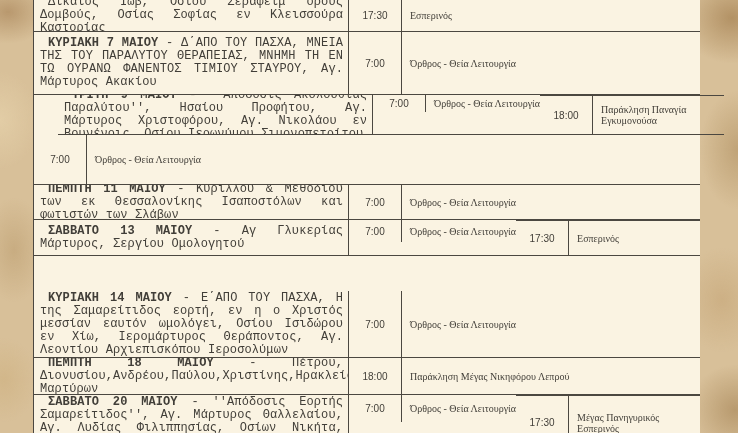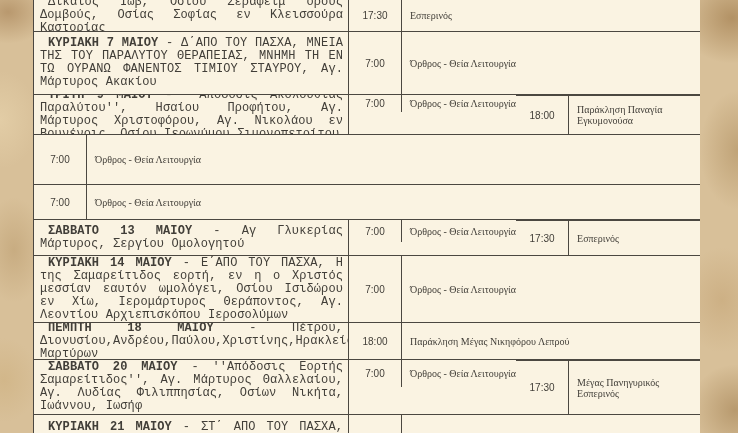--- a/index.html
+++ b/index.html
@@ -92,21 +92,21 @@
       <div class="desc">
         <div class="desc-text"><b>ΚΥΡΙΑΚΗ 7 ΜΑΙΟΥ</b><span> - Δ΄ΑΠΟ ΤΟΥ ΠΑΣΧΑ, ΜΝΕΙΑ ΤΗΣ ΤΟΥ ΠΑΡΑΛΥΤΟΥ ΘΕΡΑΠΕΙΑΣ, ΜΝΗΜΗ ΤΗ ΕΝ ΤΩ ΟΥΡΑΝΩ ΦΑΝΕΝΤΟΣ ΤΙΜΙΟΥ ΣΤΑΥΡΟΥ, Αγ. Μάρτυρος Ακακίου</span></div>
       </div>
       <div class="right">
         <div class="entry grow">
           <div class="time">7:00</div>
           <div class="service">Όρθρος - Θεία Λειτουργία</div>
         </div>
       </div>
     </div>
-    <div class="schedule-row" style="height: 40px;">
+    <div class="schedule-row" style="height: 40px; margin-left: 24px;">
       <div class="desc">
         <div class="desc-text"><b>ΤΡΙΤΗ 9 ΜΑΙΟΥ</b><span> - ''Απόδοσις Ακολουθίας Παραλύτου'', Ησαίου Προφήτου, Αγ. Μάρτυρος Χριστοφόρου, Αγ. Νικολάου εν Βουνένοις, Οσίου Ιερωνύμου Σιμονοπετρίτου</span></div>
       </div>
       <div class="right">
         <div class="entry" style="height: 17px;">
           <div class="time">7:00</div>
           <div class="service">Όρθρος - Θεία Λειτουργία</div>
         </div>
         <div class="entry bt grow">
           <div class="time">18:00</div>
@@ -116,20 +116,23 @@
     </div>
     <div class="schedule-row" style="height: 50px;">
       <div class="right">
         <div class="entry grow">
           <div class="time">7:00</div>
           <div class="service">Όρθρος - Θεία Λειτουργία</div>
         </div>
       </div>
     </div>
     <div class="schedule-row" style="height: 35px;">
+      <div class="desc">
+        <div class="desc-text"><b>ΠΕΜΠΤΗ 11 ΜΑΙΟΥ</b><span> - Κυρίλλου &amp; Μεθοδίου των εκ Θεσσαλονίκης Ισαποστόλων και φωτιστών των Σλάβων</span></div>
+      </div>
       <div class="right">
         <div class="entry grow">
           <div class="time">7:00</div>
           <div class="service">Όρθρος - Θεία Λειτουργία</div>
         </div>
       </div>
     </div>
     <div class="schedule-row" style="height: 36px;">
       <div class="desc">
         <div class="desc-text"><b>ΣΑΒΒΑΤΟ 13 ΜΑΙΟΥ</b><span> - Αγ Γλυκερίας Μάρτυρος, Σεργίου Ομολογητού</span></div>
@@ -138,21 +141,21 @@
         <div class="entry" style="height: 22px;">
           <div class="time">7:00</div>
           <div class="service">Όρθρος - Θεία Λειτουργία</div>
         </div>
         <div class="entry bt grow">
           <div class="time">17:30</div>
           <div class="service">Εσπερινός</div>
         </div>
       </div>
     </div>
-    <div class="schedule-row" style="height: 67px;">
+    <div class="schedule-row" style="height: 67px; margin-top: 35px;">
       <div class="desc">
         <div class="desc-text"><b>ΚΥΡΙΑΚΗ 14 ΜΑΙΟΥ</b><span> - Ε΄ΑΠΟ ΤΟΥ ΠΑΣΧΑ, Η της Σαμαρείτιδος εορτή, εν η ο Χριστός μεσσίαν εαυτόν ωμολόγει, Οσίου Ισιδώρου εν Χίω, Ιερομάρτυρος Θεράποντος, Αγ. Λεοντίου Αρχιεπισκόπου Ιεροσολύμων</span></div>
       </div>
       <div class="right">
         <div class="entry grow">
           <div class="time">7:00</div>
           <div class="service">Όρθρος - Θεία Λειτουργία</div>
         </div>
       </div>
     </div>

